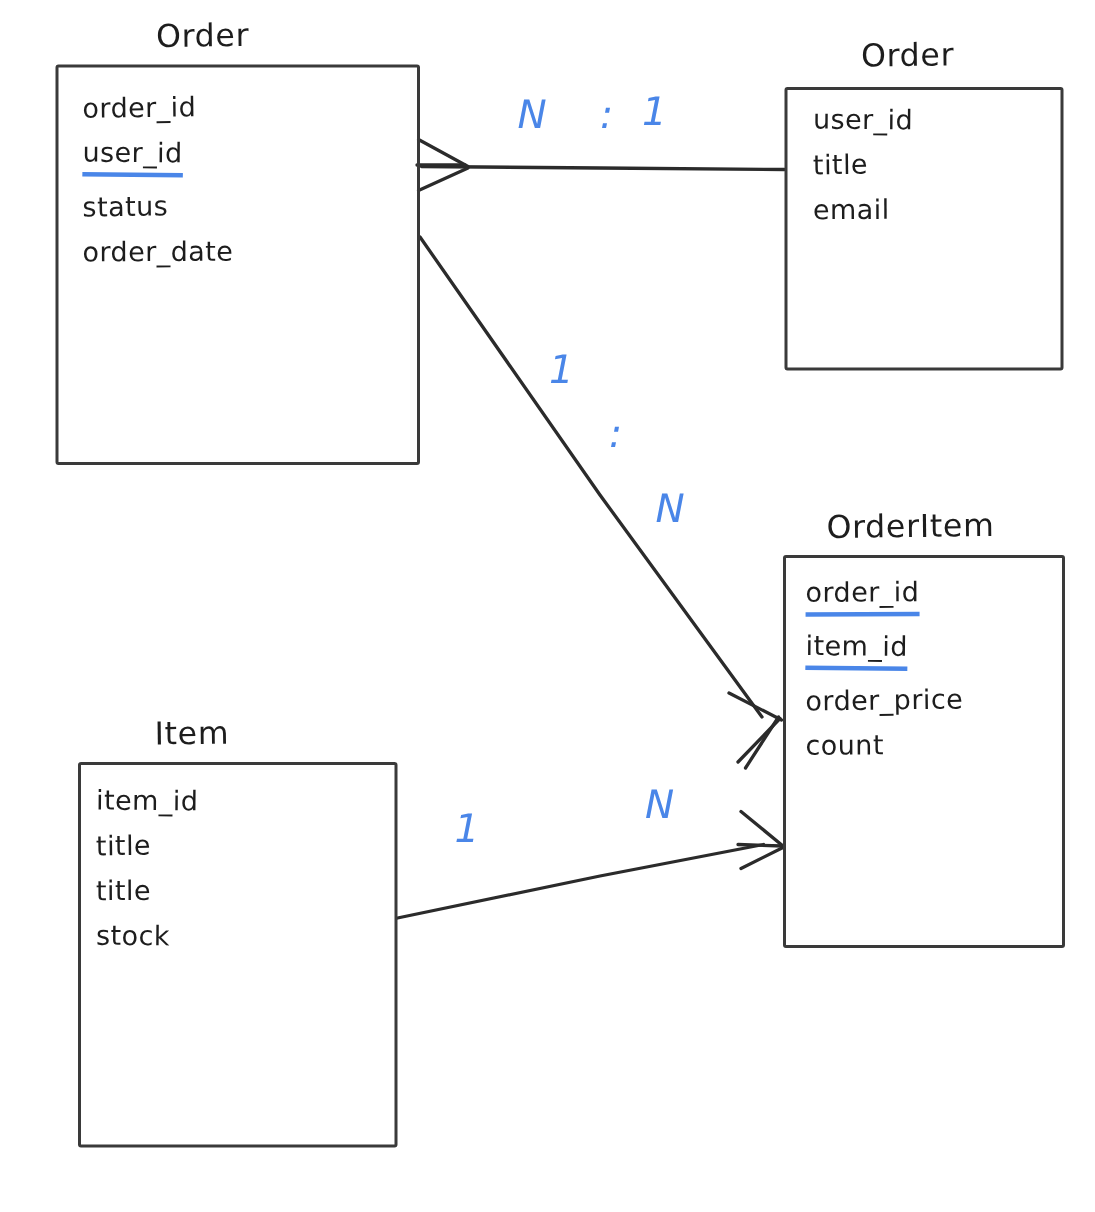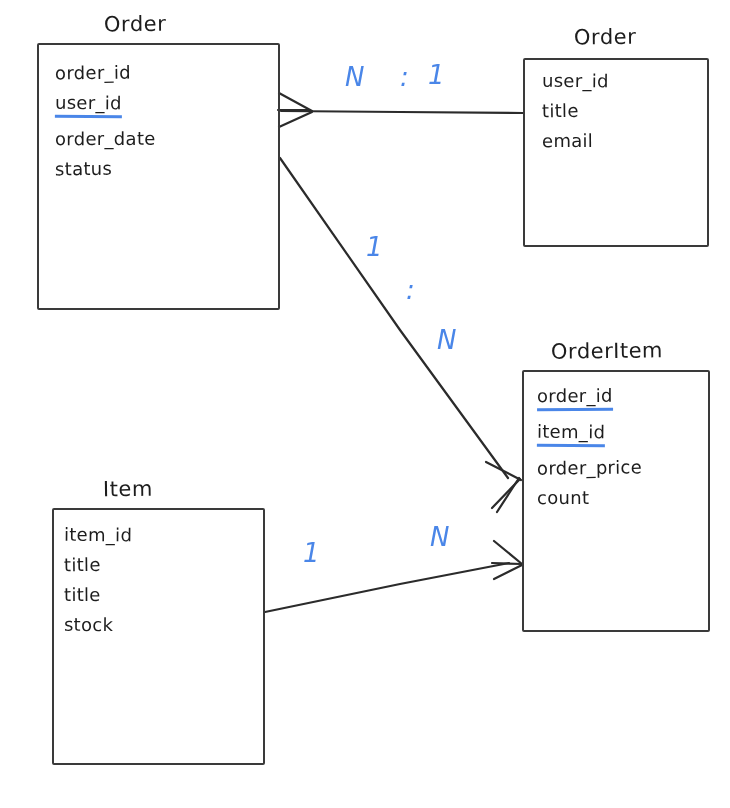--- a/index.html
+++ b/index.html
@@ -108,22 +108,22 @@
         <path d="M 492 563 L 522 564"></path>
       </g>
     </g>
   </svg>
 
   <div class="entity" style="left:37px; top:43px; width:243px; height:267px;"></div>
   <div class="entity-title" style="left:104px; top:12px;">Order</div>
   <ul class="attr-list" style="left:55px; top:62px;">
     <li><span class="attr tilt-a">order_id</span></li>
     <li><span class="attr fk tilt-b">user_id</span></li>
+    <li><span class="attr tilt-a">status</span></li>
     <li><span class="attr tilt-c">order_date</span></li>
-    <li><span class="attr tilt-a">status</span></li>
   </ul>
 
   <div class="entity" style="left:523px; top:58px; width:186px; height:189px;"></div>
   <div class="entity-title" style="left:574px; top:25px;">Order</div>
   <ul class="attr-list" style="left:542px; top:70px;">
     <li><span class="attr tilt-b">user_id</span></li>
     <li><span class="attr tilt-a">title</span></li>
     <li><span class="attr tilt-c">email</span></li>
   </ul>
 

